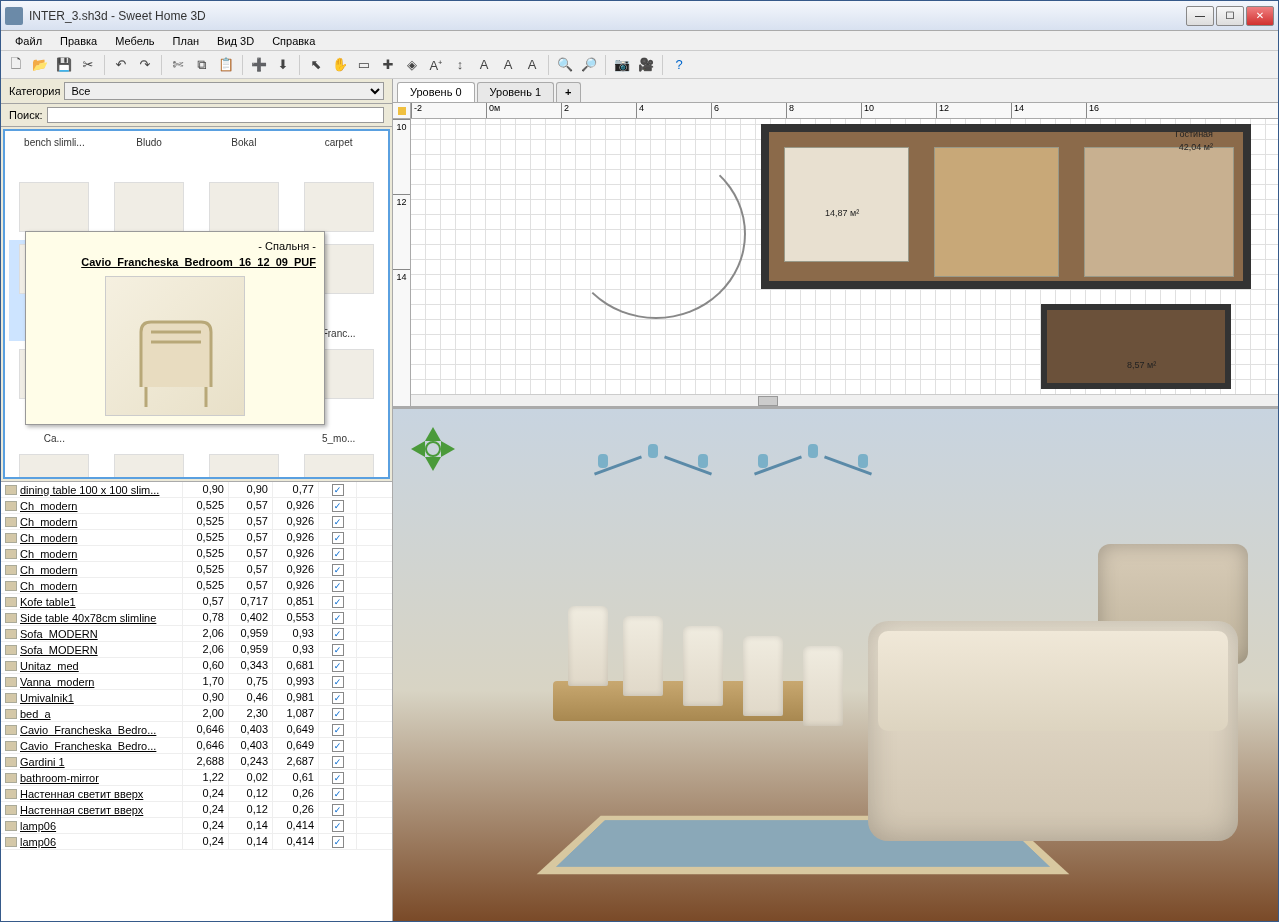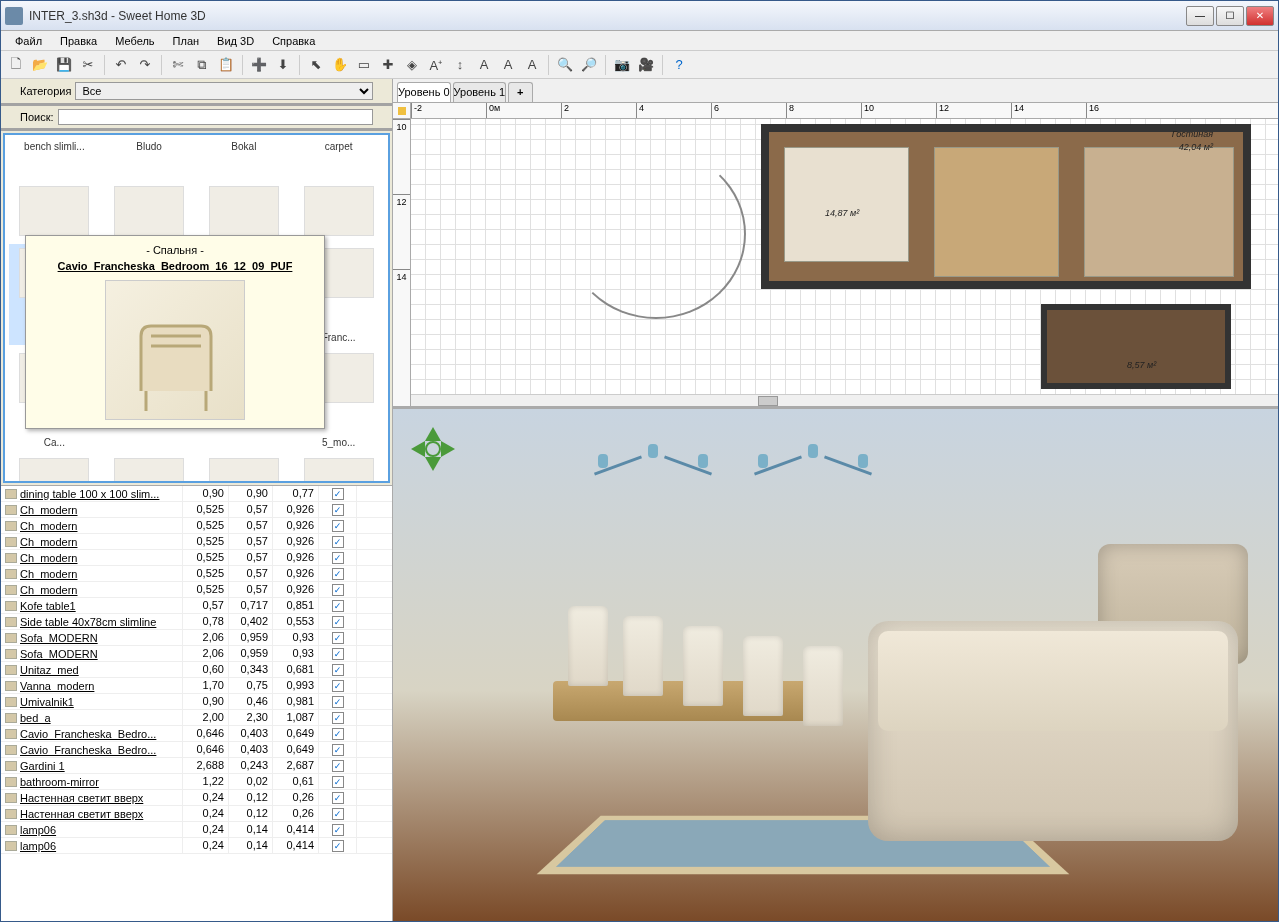--- a/index.html
+++ b/index.html
@@ -11,65 +11,65 @@
 .win-btns { display: flex; gap: 2px; }
 .win-btn { width: 28px; height: 20px; border: 1px solid #888; background: linear-gradient(#f8f8f8,#ddd); border-radius: 2px; font-size: 10px; display:flex; align-items:center; justify-content:center; cursor: pointer; }
 .win-btn.close { background: linear-gradient(#f08080,#d03030); color:#fff; }
 .menubar { height: 20px; background: #f0f0f0; display: flex; align-items: center; padding: 0 6px; gap: 2px; border-bottom: 1px solid #ccc; }
 .menu-item { padding: 2px 8px; cursor: pointer; }
 .toolbar { height: 28px; background: #f0f0f0; display: flex; align-items: center; padding: 2px 4px; gap: 2px; border-bottom: 1px solid #ccc; }
 .tbtn { width: 22px; height: 22px; border: 1px solid transparent; display:flex; align-items:center; justify-content:center; cursor: pointer; border-radius: 2px; font-size: 13px; color:#444; }
 .tsep { width: 1px; height: 20px; background: #ccc; margin: 0 3px; }
 .content { flex: 1; display: flex; overflow: hidden; }
 .left-pane { width: 392px; display: flex; flex-direction: column; border-right: 1px solid #aaa; }
-.cat-row { display: flex; align-items: center; padding: 3px 19px; gap: 4px; border-bottom: 3px solid #a3a3a3; }
+.cat-row { display: flex; align-items: center; padding: 3px 8px; gap: 4px; border-bottom: 1px solid #a3a3a3; }
 .cat-row label { font-size: 11px; }
 .cat-row select, .cat-row input { flex: 1; font-size: 11px; border: 1px solid #999; padding: 1px 2px; }
 .catalog { flex: 0 0 350px; background: #fff; border: 2px solid #5aa0e0; margin: 2px; overflow: auto; position: relative; padding: 4px; }
 .catalog-grid { display: grid; grid-template-columns: repeat(4, 1fr); gap: 4px; }
 .cat-item { display: flex; flex-direction: column; align-items: center; padding: 2px; cursor: pointer; gap: 32px; }
 .cat-item.selected { background: #cde4ff; }
 .cat-label { font-size: 10px; color: #333; text-align: center; overflow: hidden; white-space: nowrap; text-overflow: ellipsis; width: 80px; }
 .cat-thumb { width: 70px; height: 50px; background: #f0ede5; border: 1px solid #ddd; margin: 2px 0; display:flex; align-items:center; justify-content:center; position:relative; }
-.tooltip { position: absolute; left: 20px; top: 100px; width: 300px; background: #fffde8; border: 1px solid #999; padding: 8px; z-index: 10; text-align: center; box-shadow: 2px 2px 4px rgba(0,0,0,0.3); }
+.tooltip { position: absolute; left: 20px; top: 100px; width: 300px; background: #fffde8; border: 1px solid #999; padding: 8px; z-index: 10; text-align: right; box-shadow: 2px 2px 4px rgba(0,0,0,0.3); }
 .tooltip-title { font-size: 11px; margin-bottom: 4px; }
 .tooltip-name { font-size: 11px; font-weight: bold; text-decoration: underline; margin-bottom: 8px; }
 .tooltip-img { width: 140px; height: 140px; margin: 0 auto; background: linear-gradient(135deg,#f5f0e0,#e8e0c8); border: 1px solid #ccc; position:relative; }
 .furniture-table { flex: 1; overflow: auto; background: #fff; border-top: 1px solid #aaa; }
 .ft-header { display: flex; background: linear-gradient(#fafafa,#e8e8e8); border-bottom: 1px solid #ccc; position: sticky; top: 0; }
 .ft-header > div { border-right: 1px solid #ccc; padding: 3px 4px; font-size: 11px; overflow: hidden; white-space: nowrap; text-overflow: ellipsis; }
 .ft-row { display: flex; border-bottom: 1px solid #eee; }
 .ft-row > div { border-right: 1px solid #eee; padding: 1px 4px; font-size: 11px; overflow: hidden; white-space: nowrap; text-overflow: ellipsis; text-align: right; }
 .ft-row > div:first-child { text-align: left; display:flex; align-items:center; gap:3px; }
 .ft-row > div:last-child { text-align: center; }
 .col-name { width: 182px; flex-shrink: 0; }
 .col-w { width: 46px; flex-shrink: 0; }
 .col-d { width: 44px; flex-shrink: 0; }
 .col-h { width: 46px; flex-shrink: 0; }
 .col-v { width: 38px; flex-shrink: 0; }
 .item-icon { width: 12px; height: 10px; background: #d4c8a8; border: 1px solid #aa9; display: inline-block; flex-shrink:0; }
 .chk { width: 12px; height: 12px; border: 1px solid #888; background: #fff; display: inline-flex; align-items:center; justify-content:center; color:#06c; font-size:9px; }
 .right-pane { flex: 1; display: flex; flex-direction: column; }
 .plan-area { height: 330px; display: flex; flex-direction: column; border-bottom: 3px solid #aaa; }
 .tabs { display: flex; background: #f0f0f0; padding: 3px 4px 0; border-bottom: 1px solid #aaa; height: 24px; }
-.tab { padding: 3px 0; background: #e8e8e8; border: 1px solid #aaa; border-bottom: none; border-radius: 3px 3px 0 0; margin-right: 2px; cursor: pointer; font-size: 11px; }
+.tab { padding: 3px 12px; background: #e8e8e8; border: 1px solid #aaa; border-bottom: none; border-radius: 3px 3px 0 0; margin-right: 2px; cursor: pointer; font-size: 11px; }
 .tab.active { background: #fff; }
 .tab.add { padding: 3px 8px; font-weight: bold; }
 .plan-canvas { flex: 1; background: #fff; position: relative; overflow: hidden; }
 .ruler-h { position: absolute; top: 0; left: 18px; right: 0; height: 16px; background: #f8f8f8; border-bottom: 1px solid #aaa; display:flex; font-size:9px; }
 .ruler-h span { width: 75px; border-left: 1px solid #888; padding-left: 2px; }
 .ruler-v { position: absolute; top: 16px; left: 0; bottom: 0; width: 18px; background: #f8f8f8; border-right: 1px solid #aaa; }
 .ruler-v span { display:block; height: 75px; border-top: 1px solid #888; font-size:9px; padding-top:2px; text-align:center; }
 .ruler-corner { position: absolute; top:0; left:0; width:18px; height:16px; background:#f8f8f8; border-right:1px solid #aaa; border-bottom:1px solid #aaa; display:flex; align-items:center; justify-content:center; }
 .ruler-corner::after { content:''; width:8px; height:8px; background:#f0c040; }
 .plan-content { position: absolute; top: 16px; left: 18px; right: 0; bottom: 12px; background-image: repeating-linear-gradient(0deg, transparent, transparent 14px, #e0e0e0 14px, #e0e0e0 15px), repeating-linear-gradient(90deg, transparent, transparent 14px, #e0e0e0 14px, #e0e0e0 15px); }
 .room1 { position: absolute; left: 350px; top: 5px; width: 490px; height: 165px; background: #8b6a4a; border: 8px solid #333; }
 .room2 { position: absolute; left: 365px; top: 185px; width: 260px; height: 85px; background: #715539; border: 6px solid #333; }
 .room3 { position: absolute; left: 630px; top: 185px; width: 190px; height: 85px; background: #6b513a; border: 6px solid #333; }
-.room-label { position:absolute; font-size:9px; color:#222;font-style:italic; }
+.room-label { position:absolute; font-size:9px; color:#222; }
 .furn-rect { position: absolute; background: #e8e0d0; border: 1px solid #998; }
 .arc-stair { position:absolute; left:155px; top:30px; width:180px; height:170px; border: 2px solid #888; border-radius: 50%; border-left-color:transparent; border-top-color:transparent; }
 .scroll-h { position: absolute; bottom: 0; left: 18px; right: 0; height: 12px; background: #f0f0f0; border-top:1px solid #ccc; }
 .scroll-h-thumb { position:absolute; left:40%; width:20px; height:10px; top:1px; background:#ccc; border:1px solid #999; }
 .view3d { flex: 1; background: linear-gradient(to bottom, #c8d4e0 0%, #d8d4c4 55%, #7a4a28 100%); position: relative; overflow:hidden; }
 .nav-compass { position: absolute; top: 10px; left: 10px; width: 60px; height: 60px; }
 .nav-arrow { position: absolute; width:0; height:0; border: 8px solid transparent; }
 .na-up { top:0; left:22px; border-bottom: 14px solid #4a9a3a; }
 .na-down { bottom:0; left:22px; border-top: 14px solid #4a9a3a; }
 .na-left { left:0; top:22px; border-right: 14px solid #4a9a3a; }

